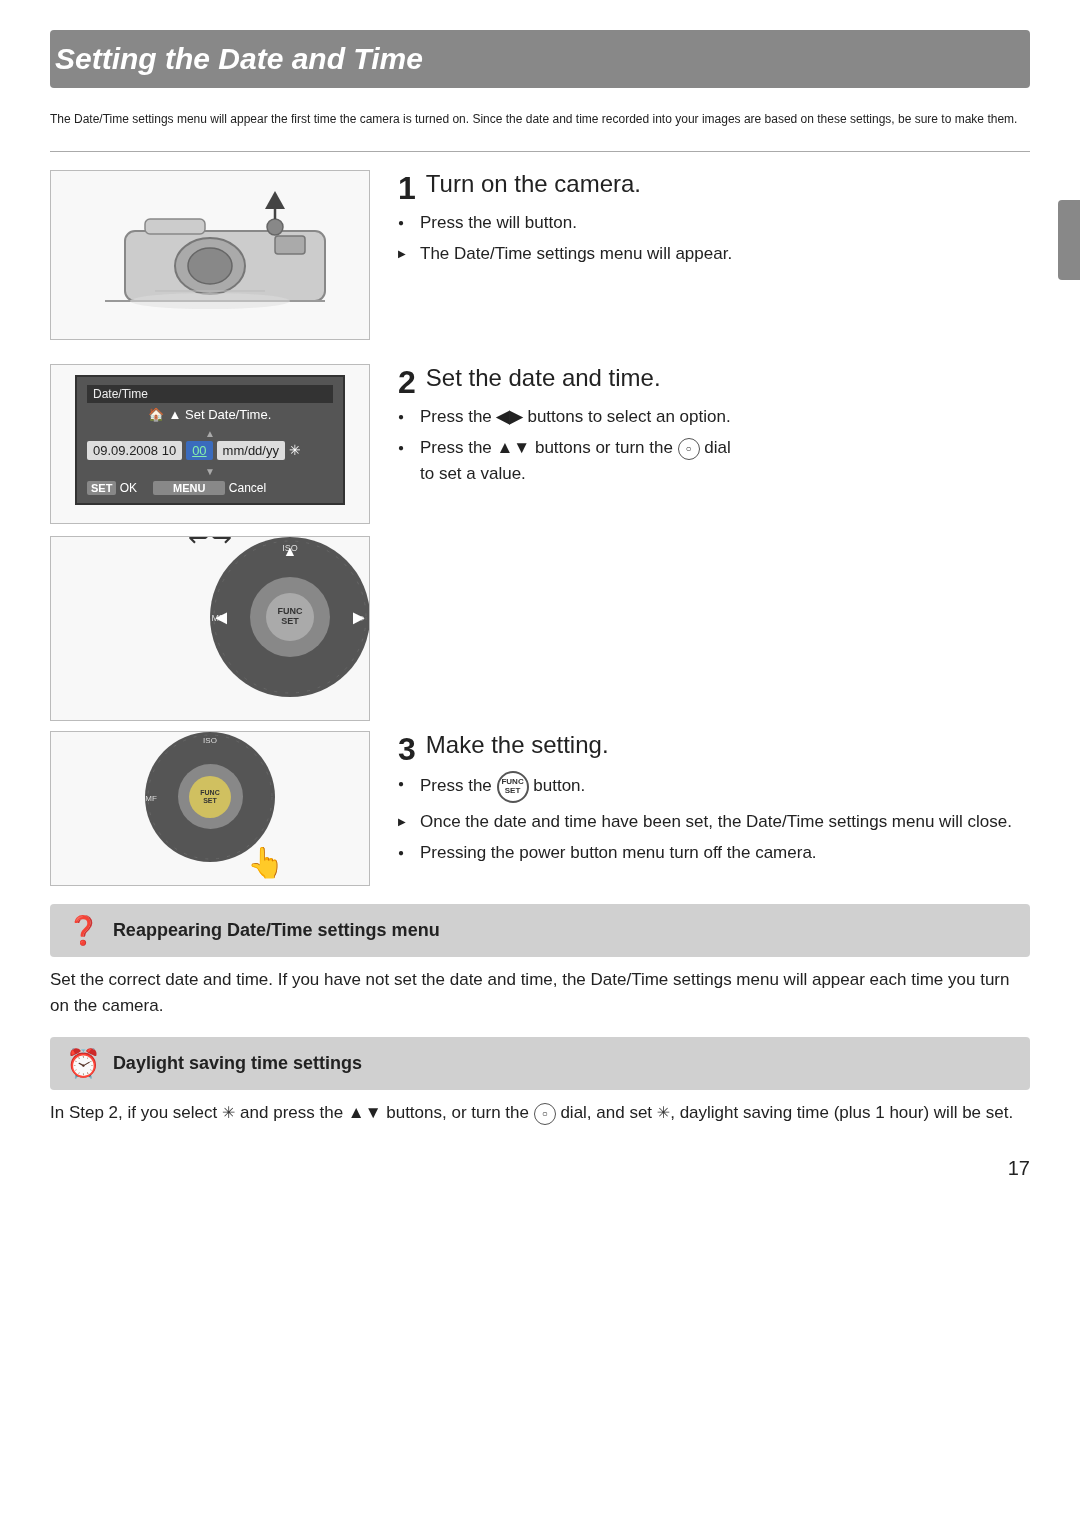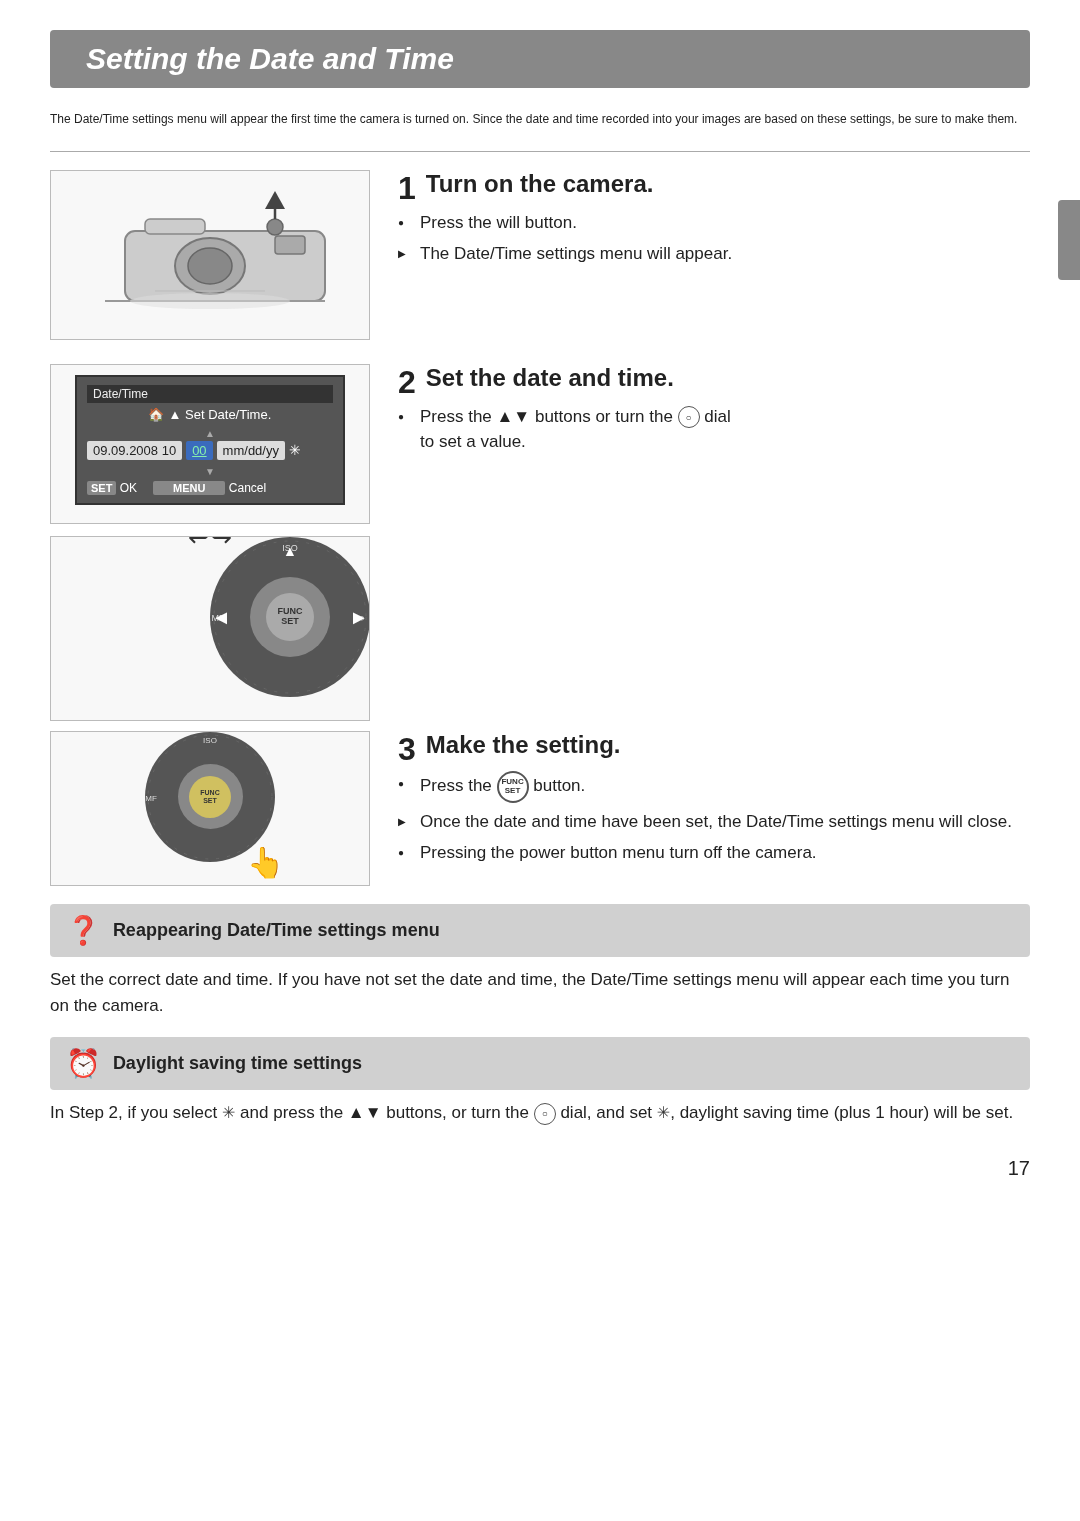--- a/index.html
+++ b/index.html
@@ -8,21 +8,21 @@
       min-height: 1521px;
       background: #fff;
       font-family: Arial, Helvetica, sans-serif;
       font-size: 18px;
       color: #222;
       padding: 30px 50px 50px 50px;
     }
 
     .page-title-bar {
       background: #888;
-      padding: 12px 36px;
+      padding: 12px 5px;
       margin-bottom: 22px;
       border-radius: 4px;
     }
     .page-title-bar h1 {
       font-size: 30px;
       font-weight: 900;
       color: #fff;
       font-style: italic;
     }
 
@@ -80,21 +80,21 @@
       font-weight: 900;
       color: #222;
       margin-right: 10px;
       float: left;
       line-height: 1;
       margin-top: 2px;
     }
 
     .step-title {
       font-size: 24px;
-      font-weight: 700;
+      font-weight: 400;
       color: #222;
       margin-bottom: 12px;
       display: block;
     }
 
     .step-bullets {
       list-style: none;
       padding: 0;
       margin: 0;
     }
@@ -487,20 +487,23 @@
       </div>
     </div>
 
     <div class="step-content">
       <div>
         <span class="step-number">2</span>
         <span class="step-title">Set the date and time.</span>
       </div>
       <ul class="step-bullets">
         <li class="bullet-circle">
+          Press the <span style="font-weight:bold;">◀▶</span> buttons to select an option.
+        </li>
+        <li class="bullet-circle">
           Press the <span style="font-weight:bold;">▲▼</span> buttons or turn the <span class="inline-icon">○</span> dial<br>to set a value.
         </li>
       </ul>
     </div>
   </div>
 
   <div class="step3-row">
     <div class="images-column" style="width:320px;min-width:320px;margin-right:28px;">
       <div class="step-image short" style="height:155px;position:relative;">
         <div style="position:relative;">

